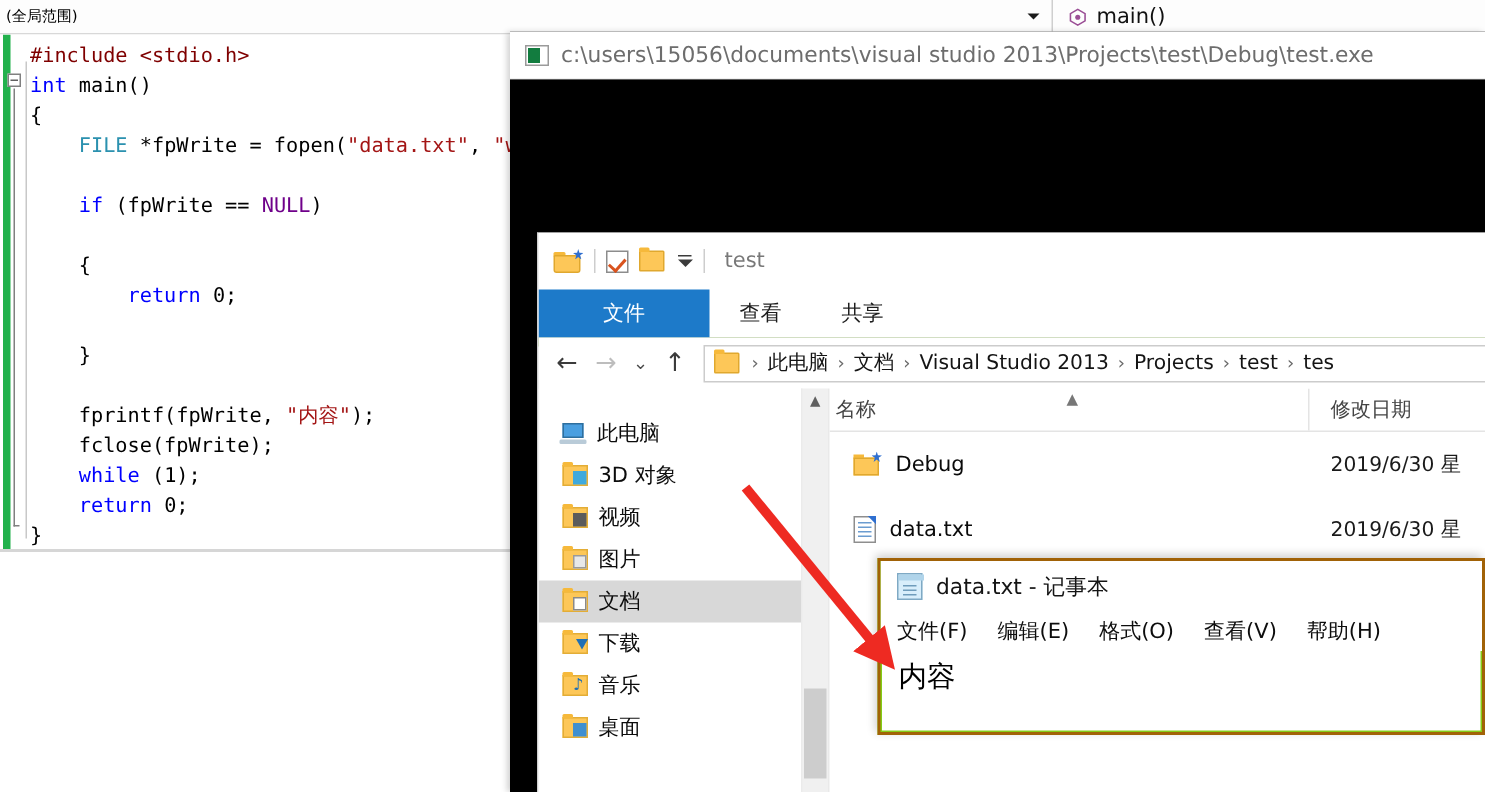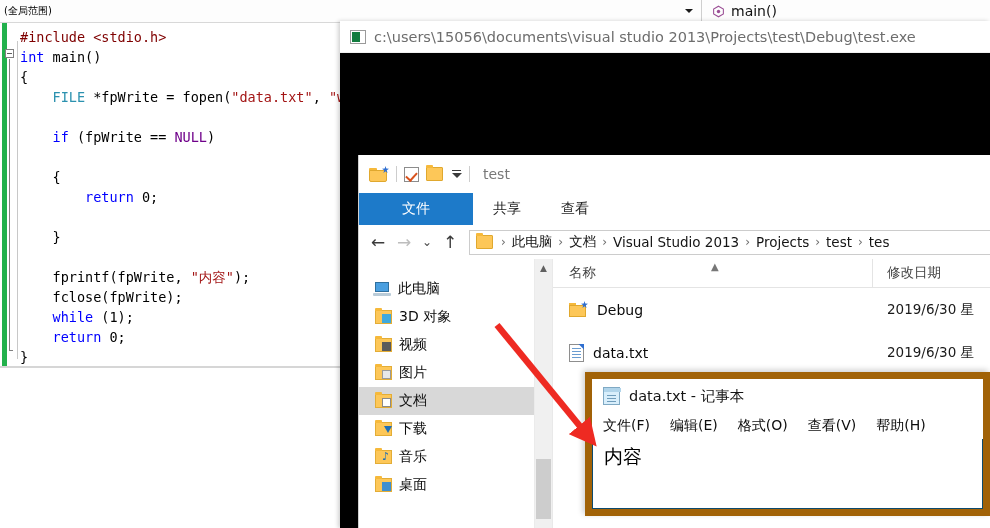--- a/index.html
+++ b/index.html
@@ -555,21 +555,21 @@
     font-size: 13.5px;
     color: #444444;
     position: relative;
     height: 28px;
     display: flex;
     align-items: center;
     box-sizing: border-box;
   }
   .col-h.name {
     width: 320px;
-    padding-left: 16px;
+    padding-left: 4px;
     border-right: 1px solid #e4e4e4;
   }
   .col-h.date {
     padding-left: 14px;
   }
   .sort-caret {
     position: absolute;
     left: 158px; top: 2px;
     font-size: 10px;
     color: #777;
@@ -648,23 +648,23 @@
     width: 7px; height: 7px;
     background: #2f6fd0;
     clip-path: polygon(50% 0,61% 36%,100% 38%,68% 60%,80% 100%,50% 75%,20% 100%,32% 60%,0 38%,39% 36%);
   }
 
   
   #notepad-win {
     position: absolute;
     left: 585px; top: 372px;
     width: 405px;
-    height: 144px;
-    background: #0c4a6e;
-    border: 7px solid #a16207;
+    height: 118px;
+    background: #84cc16;
+    border: 2px solid #a16207;
     box-sizing: border-box;
     box-shadow: -2px -2px 6px rgba(0,0,0,0.2);
     overflow: hidden;
   }
   #notepad-title {
     height: 34px;
     display: flex;
     align-items: center;
     gap: 9px;
     padding-left: 11px;
@@ -805,22 +805,22 @@
     <span class="qat-caret-wrap">
       <span class="qat-caret-bar"></span>
       <span class="qat-caret"></span>
     </span>
     <span class="qat-sep"></span>
     <span id="explorer-title-text">test</span>
   </div>
 
   <div id="ribbon-tabs">
     <div class="ribbon-tab file">文件</div>
+    <div class="ribbon-tab">查看</div>
     <div class="ribbon-tab">共享</div>
-    <div class="ribbon-tab">查看</div>
   </div>
 
   <div id="address-row">
     <span class="nav-btn">←</span>
     <span class="nav-btn dim">→</span>
     <span class="nav-btn small">⌄</span>
     <span class="nav-btn">↑</span>
     <div id="breadcrumb-box">
       <span class="plain-folder" style="margin-right:2px;"></span>
       <span class="crumb-sep">›</span>

